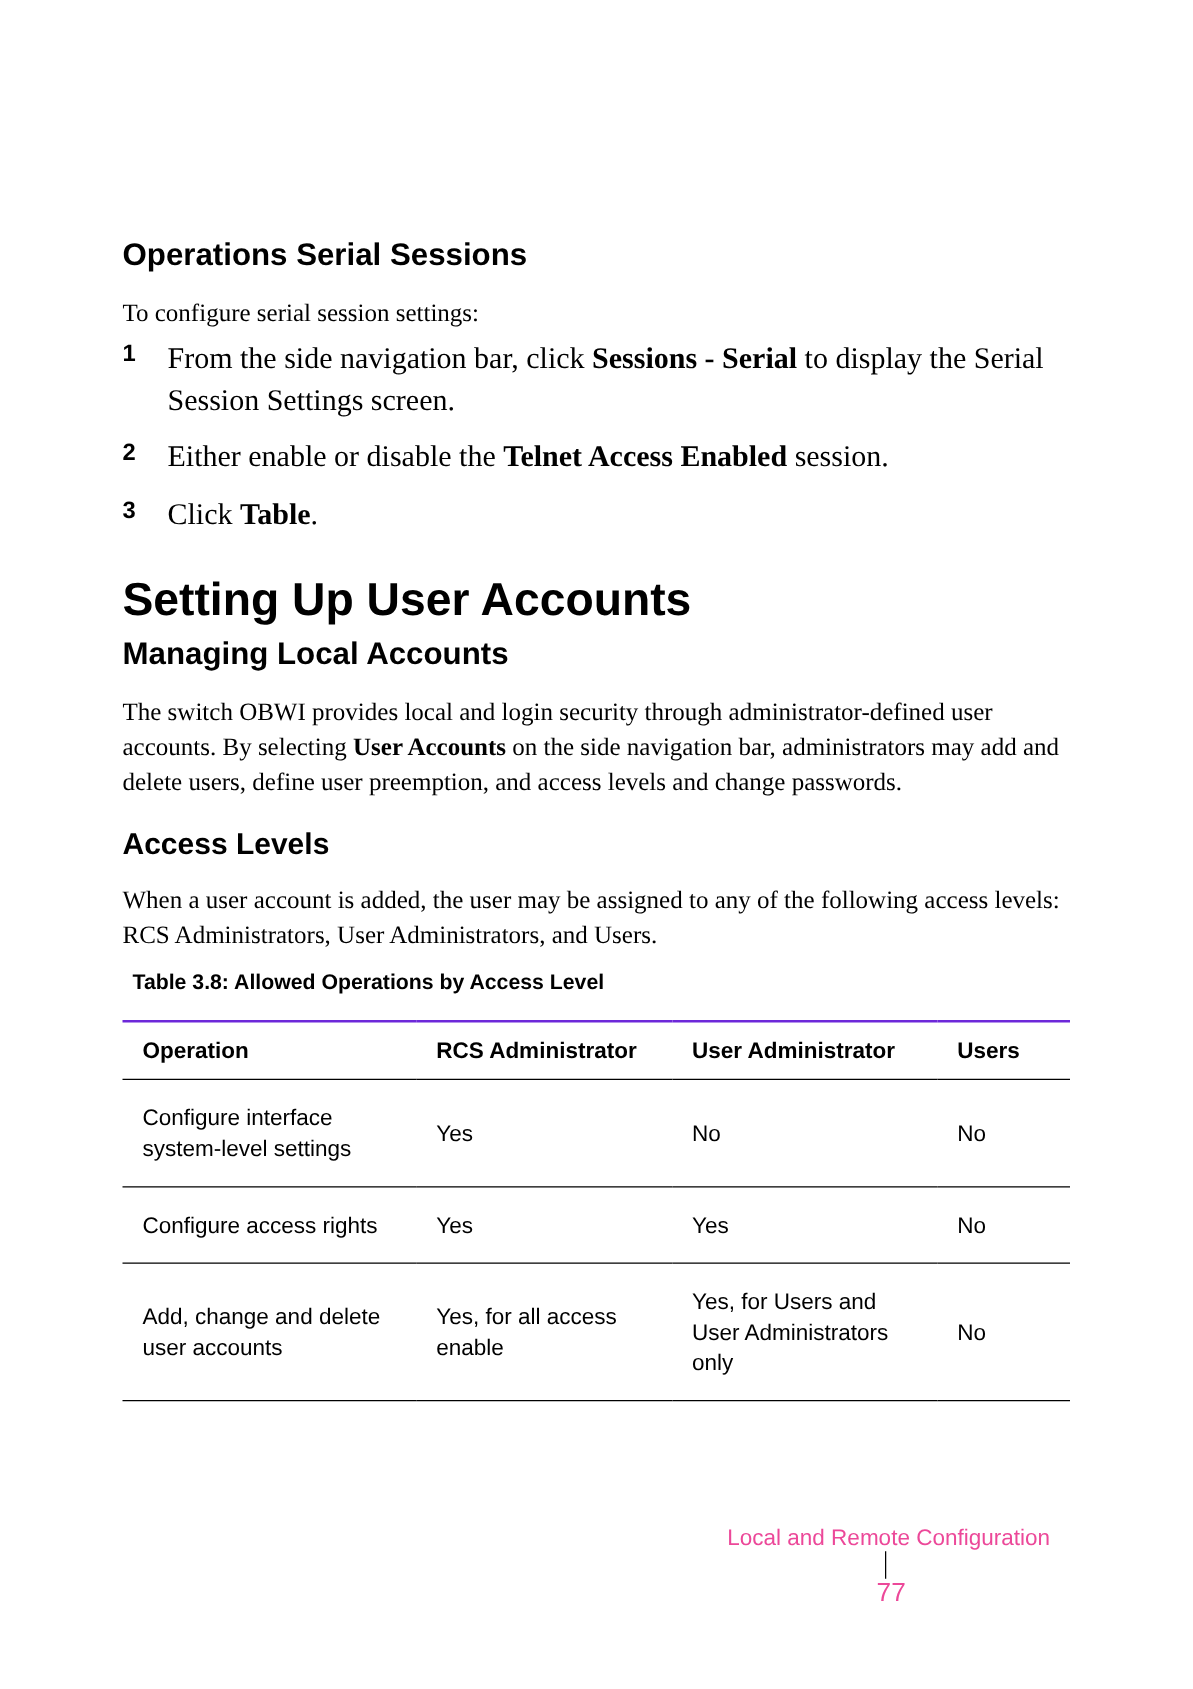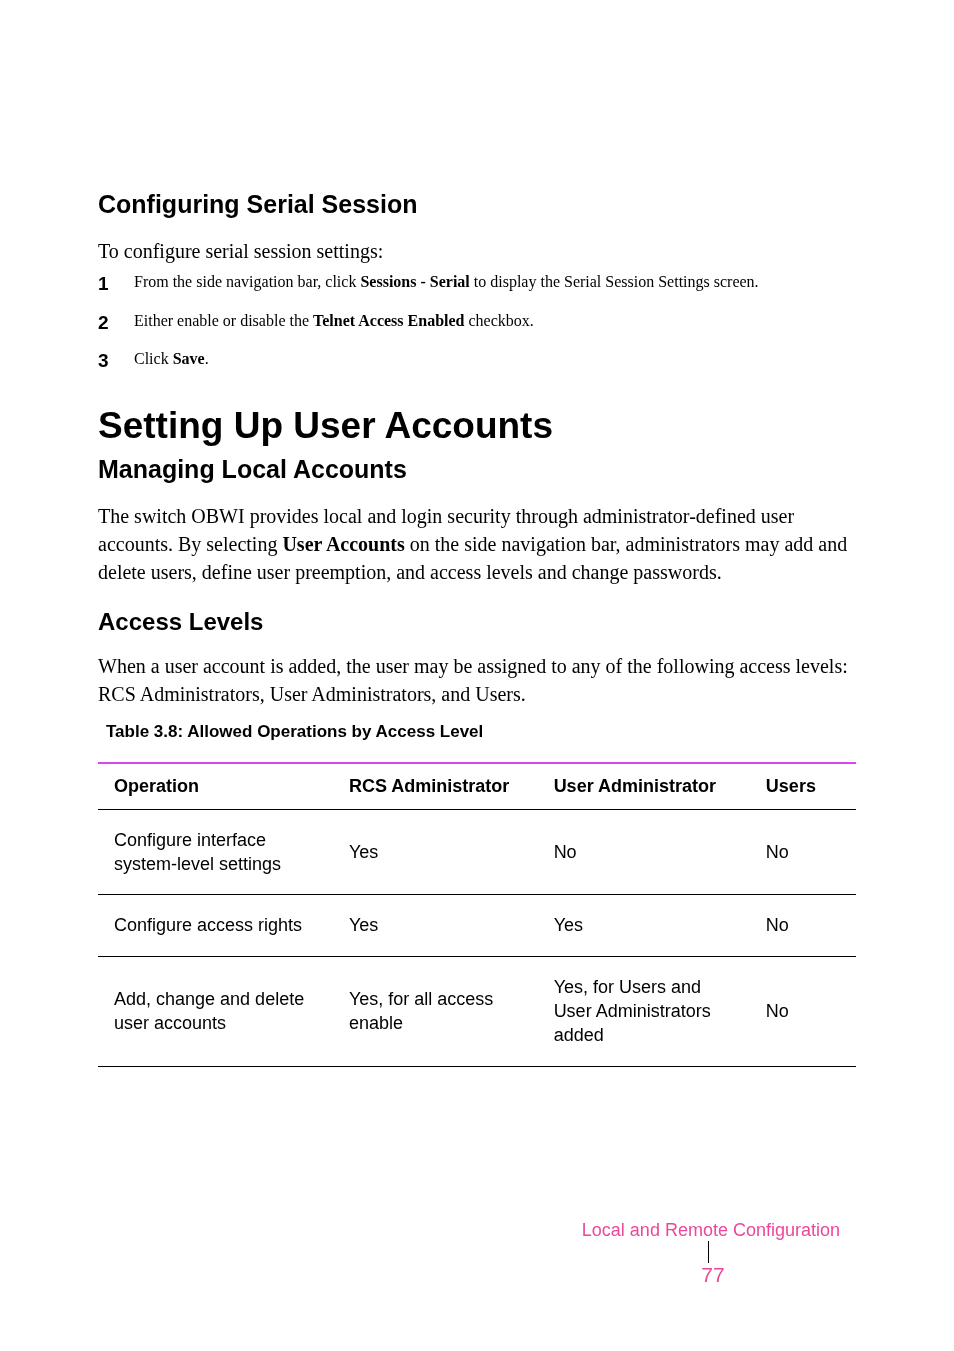--- a/index.html
+++ b/index.html
@@ -34,21 +34,21 @@
       line-height: 1.4;
     }
     .ol-num {
       font-family: 'Helvetica Neue', Helvetica, Arial, sans-serif;
       font-weight: bold;
       font-size: 19px;
       width: 36px;
       flex-shrink: 0;
     }
     .ol-body {
-      font-size: 16px;
+      font-size: 24px;
       flex: 1;
     }
     .bold { font-weight: bold; }
     .h1 {
       font-family: 'Helvetica Neue', Helvetica, Arial, sans-serif;
       font-weight: bold;
       font-size: 37px;
       margin-top: 26px;
       margin-bottom: 8px;
     }
@@ -72,21 +72,21 @@
       margin-bottom: 20px;
       padding-left: 8px;
     }
     table {
       width: 100%;
       border-collapse: collapse;
       font-family: 'Helvetica Neue', Helvetica, Arial, sans-serif;
       font-size: 18px;
     }
     thead tr {
-      border-top: 2px solid #d946ef;
+      border-top: 2px solid #6d28d9;
       border-bottom: 1.5px solid #000;
     }
     th {
       text-align: left;
       font-weight: bold;
       padding: 12px 10px 12px 16px;
     }
     tbody tr {
       border-bottom: 1.5px solid #000;
     }
@@ -116,40 +116,40 @@
       height: 22px;
       background: #000;
       margin: 0 28px 0 24px;
       vertical-align: middle;
     }
     .footer-num { font-size: 21px; margin-left: 4px; }
   </style>
 </head>
 <body>
 
-<h2 class="h2">Configuring Serial Session</h2>
+<h2 class="h2">Operations Serial Sessions</h2>
 <p class="intro">To configure serial session settings:</p>
 
 <ol class="ol">
   <li>
     <span class="ol-num">1</span>
     <span class="ol-body">
       <span>From the side navigation bar, click </span><span class="bold">Sessions - Serial</span><span> to display the Serial Session Settings screen.</span>
     </span>
   </li>
   <li>
     <span class="ol-num">2</span>
     <span class="ol-body">
-      <span>Either enable or disable the </span><span class="bold">Telnet Access Enabled</span><span> checkbox.</span>
+      <span>Either enable or disable the </span><span class="bold">Telnet Access Enabled</span><span> session.</span>
     </span>
   </li>
   <li>
     <span class="ol-num">3</span>
     <span class="ol-body">
-      <span>Click </span><span class="bold">Save</span><span>.</span>
+      <span>Click </span><span class="bold">Table</span><span>.</span>
     </span>
   </li>
 </ol>
 
 <h1 class="h1">Setting Up User Accounts</h1>
 
 <h2 class="h2">Managing Local Accounts</h2>
 <p class="para">
   <span>The switch OBWI provides local and login security through administrator-defined user accounts. By selecting </span><span class="bold">User Accounts</span><span> on the side navigation bar, administrators may add and delete users, define user preemption, and access levels and change passwords.</span>
 </p>
@@ -176,21 +176,21 @@
     </tr>
     <tr>
       <td>Configure access rights</td>
       <td>Yes</td>
       <td>Yes</td>
       <td>No</td>
     </tr>
     <tr>
       <td>Add, change and delete user accounts</td>
       <td>Yes, for all access enable</td>
-      <td>Yes, for Users and User Administrators added</td>
+      <td>Yes, for Users and User Administrators only</td>
       <td>No</td>
     </tr>
   </tbody>
 </table>
 
 <div class="footer">
   <span>Local and Remote Configuration</span>
   <span class="footer-sep"></span>
   <span class="footer-num">77</span>
 </div>

